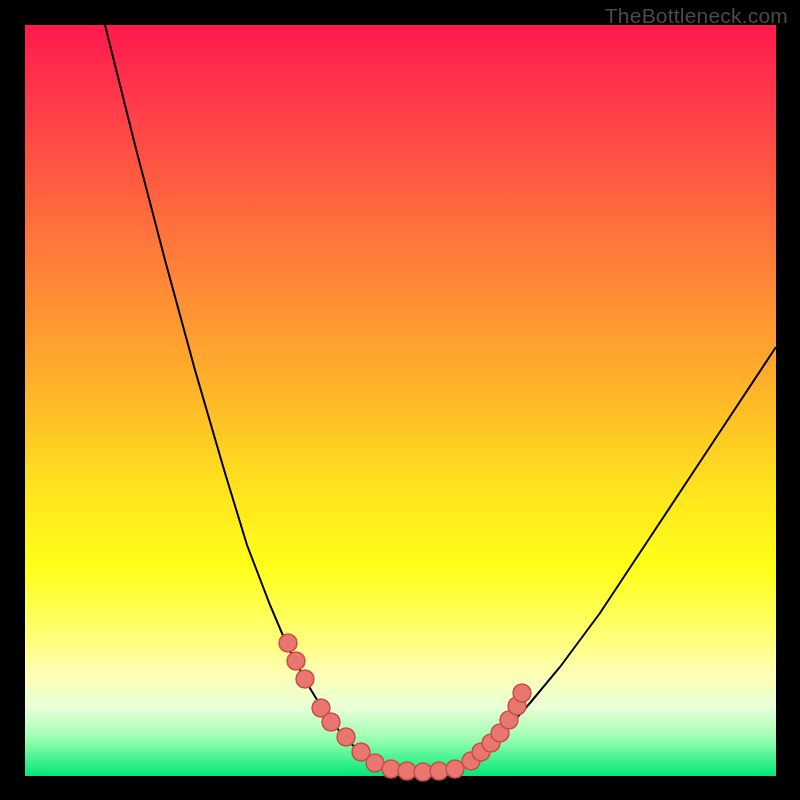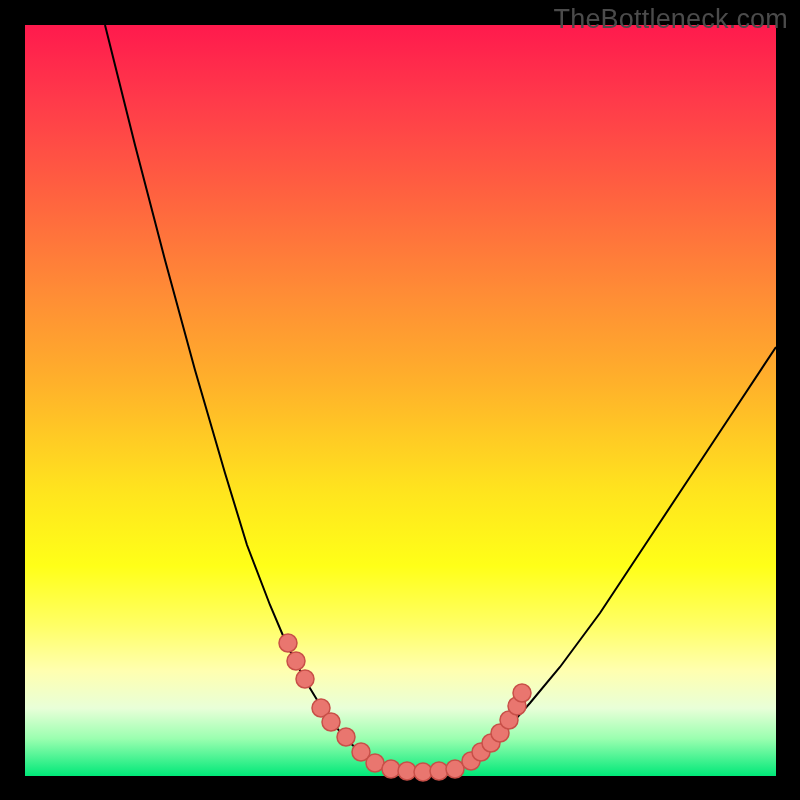--- a/index.html
+++ b/index.html
@@ -29,21 +29,21 @@
       #ffffb0 86%,
       #e8ffd8 91%,
       #9bffb0 95%,
       #00e878 100%);
   }
   .watermark {
     position: absolute;
     top: 4px;
     right: 12px;
     color: #4b4b4b;
-    font-size: 27px;
+    font-size: 21px;
     font-weight: 500;
     letter-spacing: 0.2px;
     user-select: none;
   }
   svg.plot {
     position: absolute;
     left: 25px;
     top: 25px;
     width: 751px;
     height: 751px;

